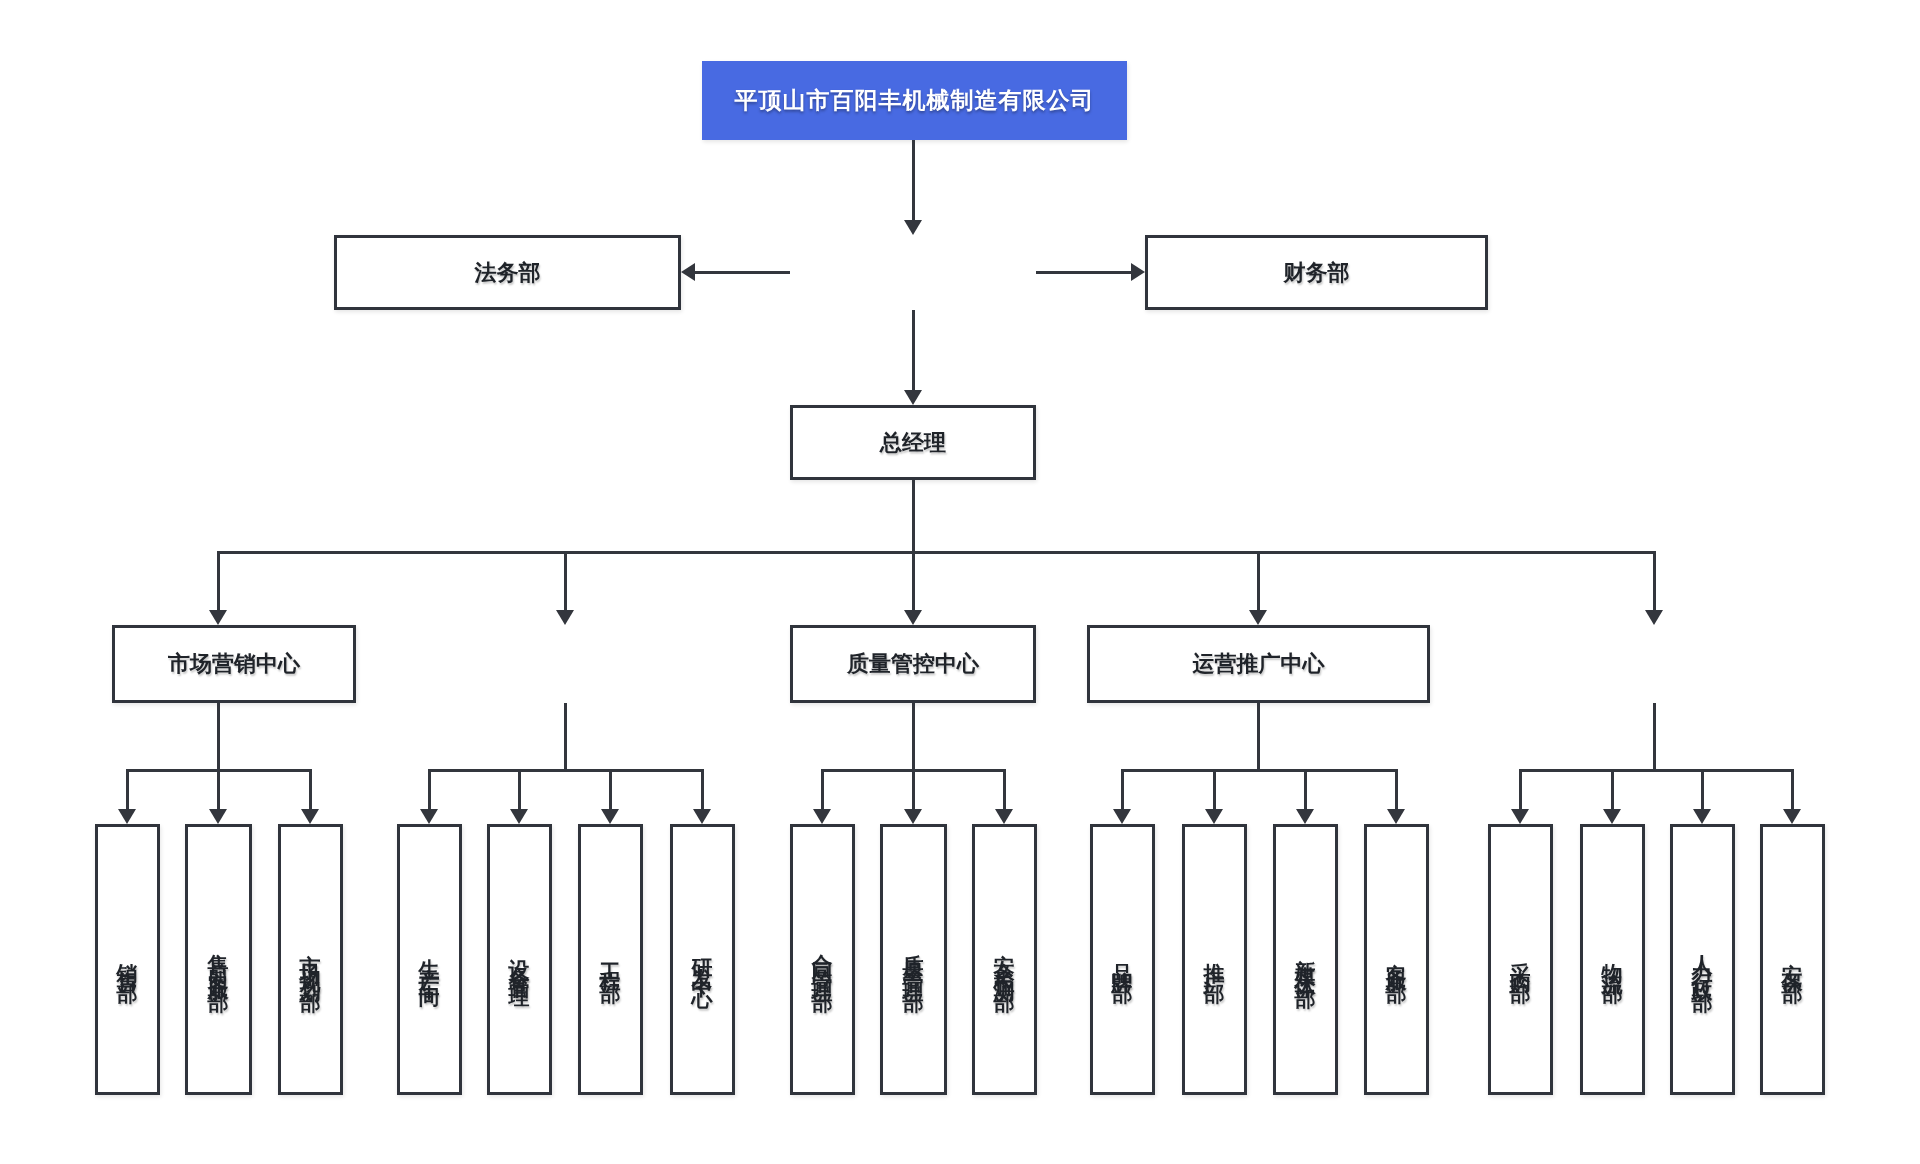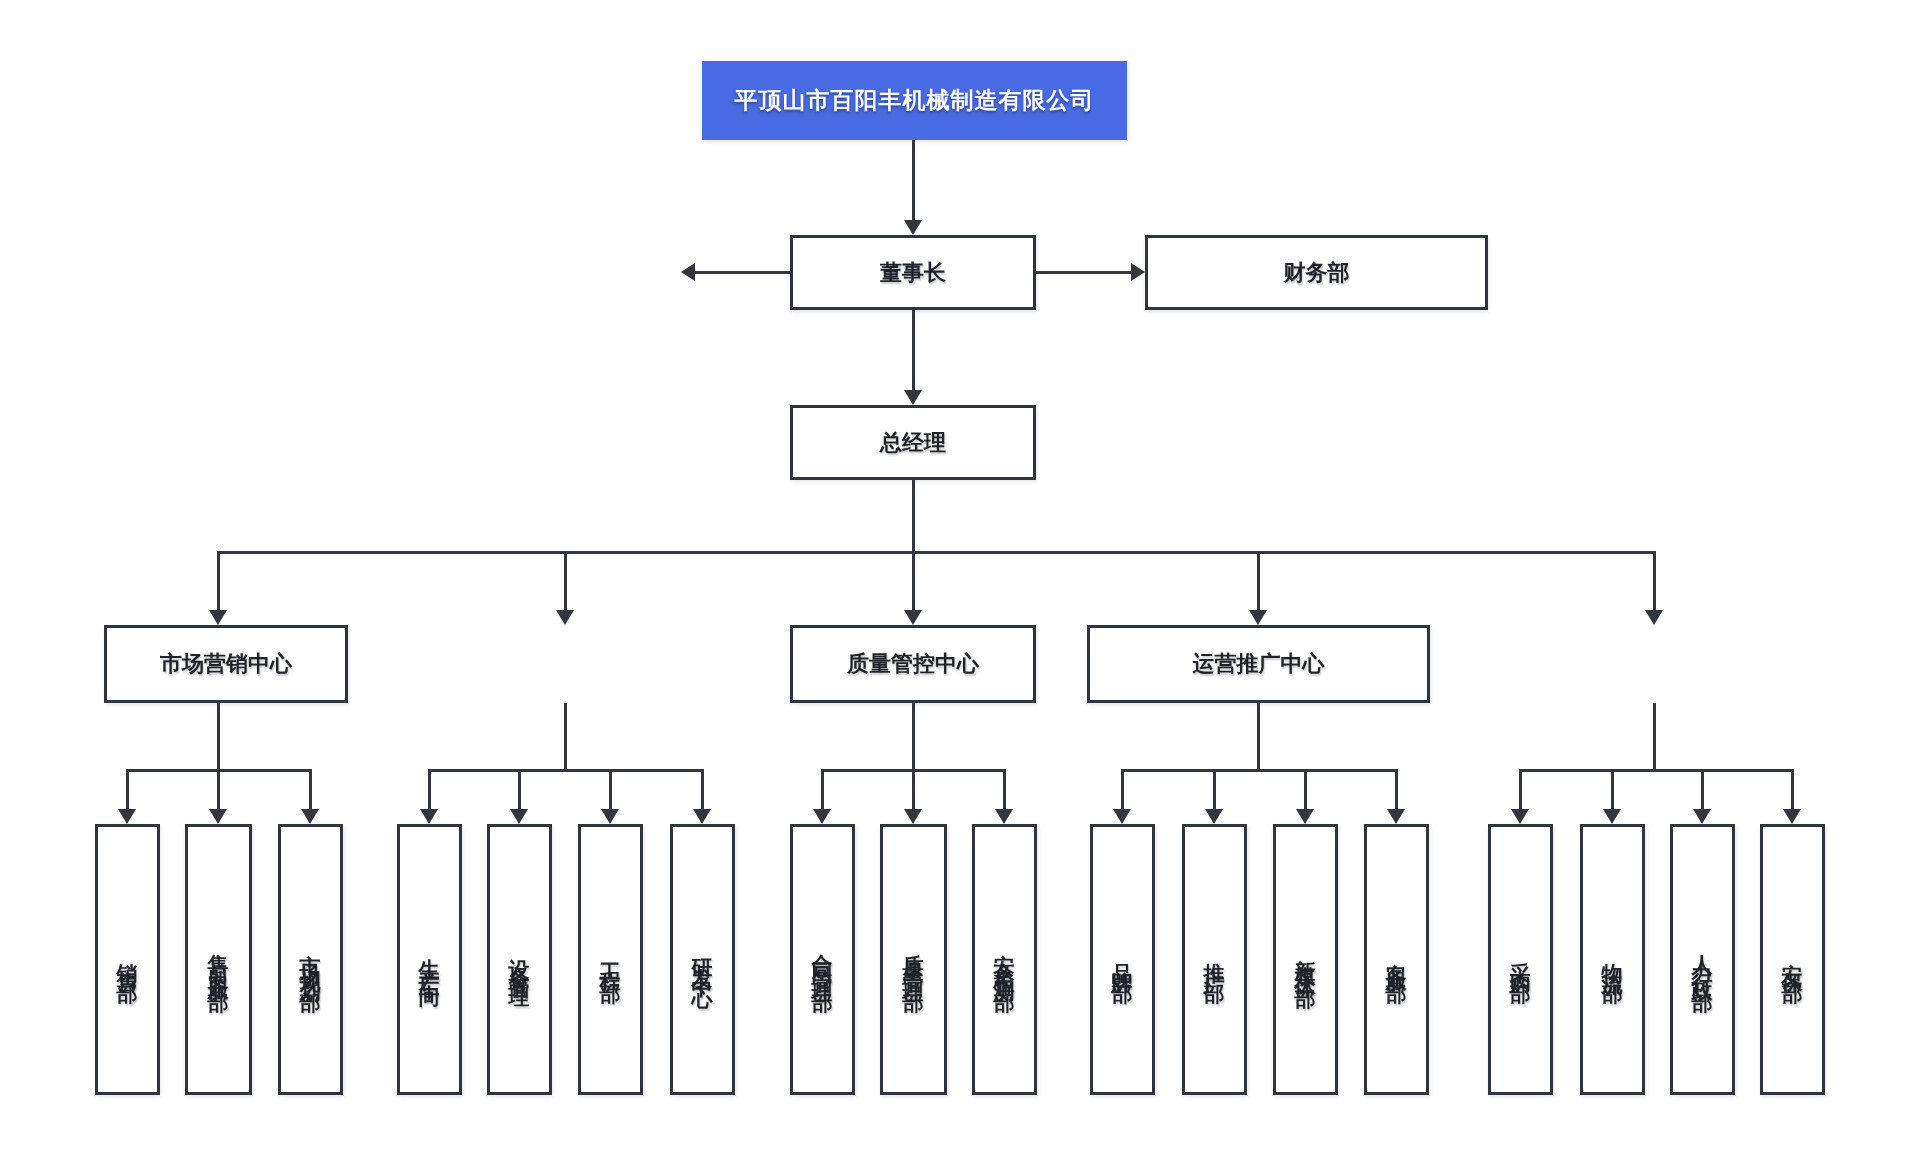--- a/index.html
+++ b/index.html
@@ -46,34 +46,34 @@
 </style>
 </head>
 <body>
 
 <div class="canvas">
 
   <div class="box root-box" style="left:702px;top:61px;width:425px;height:79px">
     <span>平顶山市百阳丰机械制造有限公司</span>
   </div>
 
-
-  <div class="box" style="left:790px;top:235px;width:246px;height:75px">
-    <span>董事长</span>
-  </div>
+  <div class="box" style="left:334px;top:235px;width:347px;height:75px">
+    <span>法务部</span>
+  </div>
+
 
   <div class="box" style="left:790px;top:405px;width:246px;height:75px">
     <span>总经理</span>
   </div>
 
   <div class="box" style="left:1145px;top:235px;width:343px;height:75px">
     <span>财务部</span>
   </div>
 
-  <div class="box" style="left:104px;top:625px;width:244px;height:78px">
+  <div class="box" style="left:112px;top:625px;width:244px;height:78px">
     <span>市场营销中心</span>
   </div>
   <div class="box" style="left:790px;top:625px;width:246px;height:78px">
     <span>质量管控中心</span>
   </div>
   <div class="box" style="left:1087px;top:625px;width:343px;height:78px">
     <span>运营推广中心</span>
   </div>
 
   <div class="box leaf" style="left:95px;top:824px;width:65px;height:271px">

